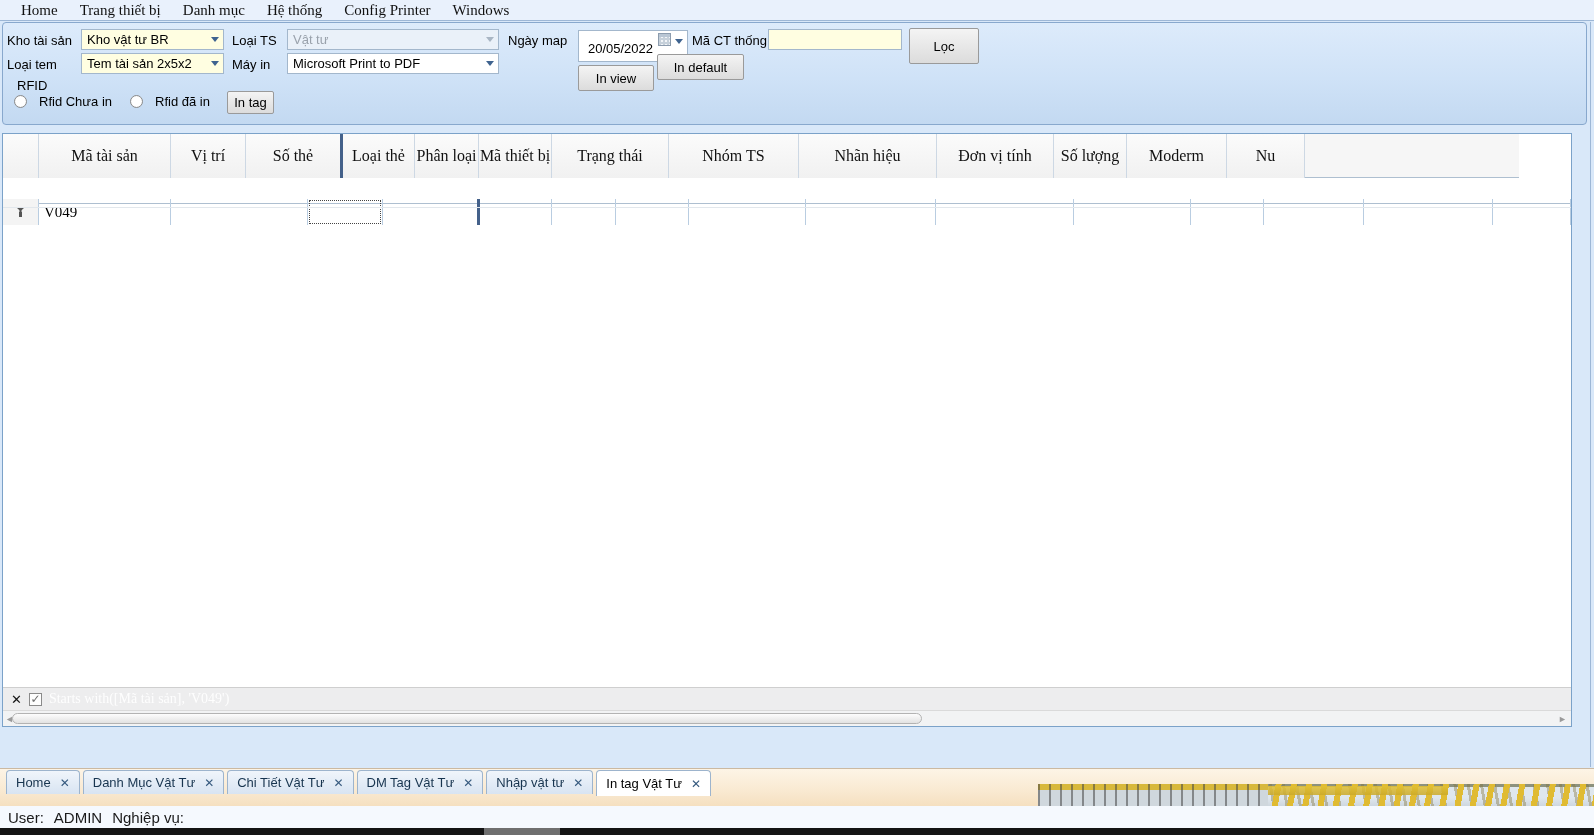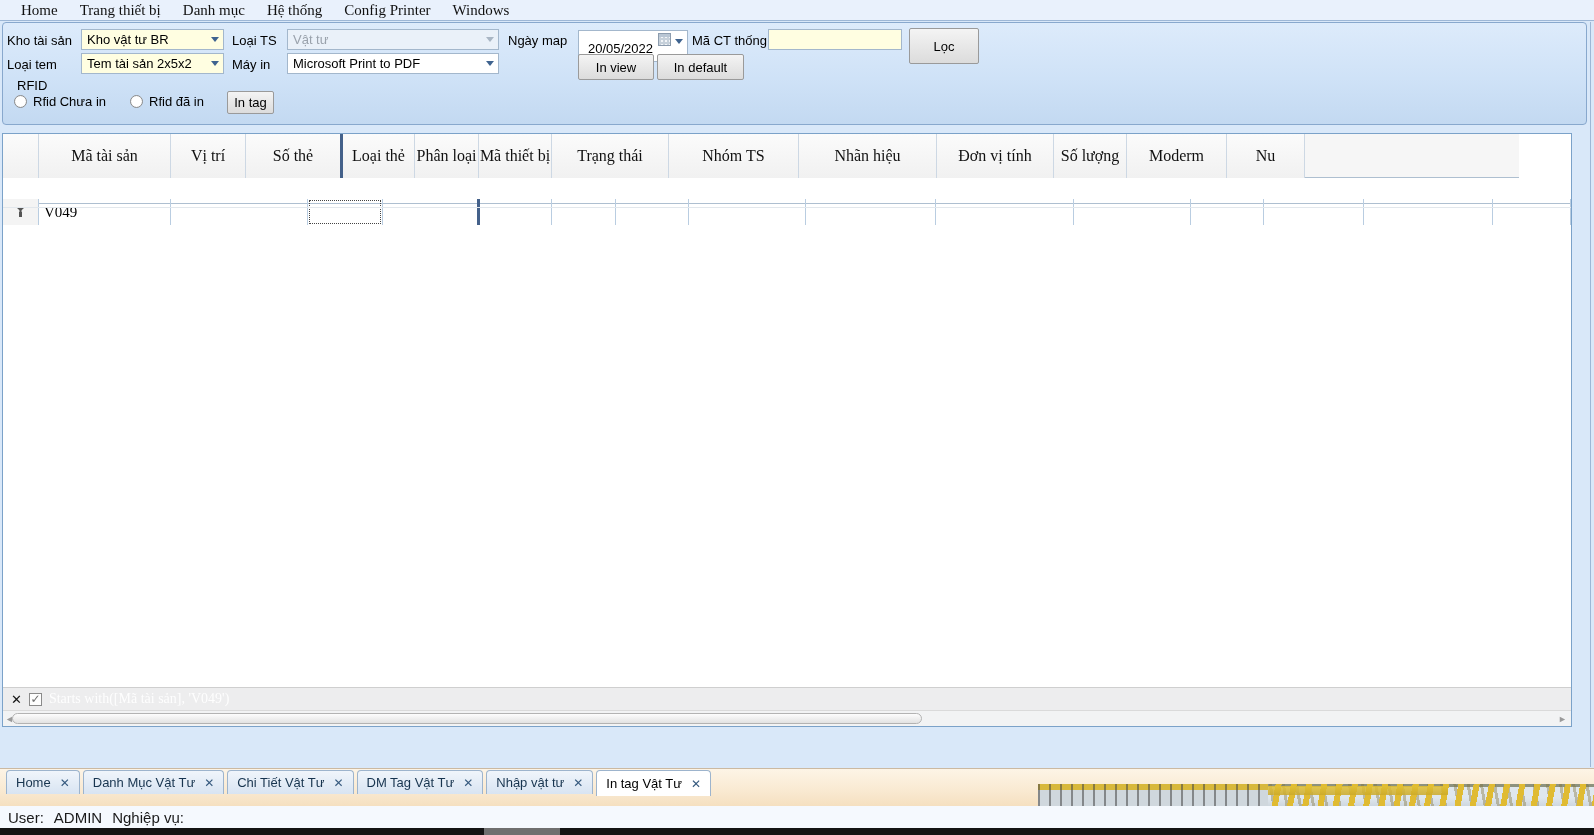--- a/index.html
+++ b/index.html
@@ -55,21 +55,21 @@
     border-top:5px solid #3f638f; }
   .textbox {
     position:absolute; height:21px; background:#fffee1; border:1px solid #a3b7cc;
     padding:0 4px; font-size:13px;
   }
   .btn {
     position:absolute; background:linear-gradient(180deg,#f4f4f4,#e9e9e9 45%,#dcdcdc);
     border:1px solid #9a9a9a; border-radius:2px; font-size:13px; color:#000;
     display:flex; align-items:center; justify-content:center; cursor:default;
   }
-  .radio { position:absolute; display:flex; align-items:center; gap:6px; font-size:13px; }
+  .radio { position:absolute; display:flex; align-items:center; gap:12px; font-size:13px; }
   .radio .dot { width:13px; height:13px; border-radius:50%; border:1px solid #8b8b8b;
     background:radial-gradient(#ffffff 55%, #e9e9e9); }
 
   
   .grid {
     position:absolute; left:2px; top:133px; width:1570px; height:594px;
     background:#fff; border:1px solid #7ba2c9;
   }
   .gheader { position:absolute; left:0; top:0; height:44px; width:1516px;
     display:flex; background:#f6f6f6; border-bottom:1px solid #aebfd0; }
@@ -204,21 +204,21 @@
     <span>Tem tài sản 2x5x2</span>
     <span class="arrow"></span>
   </div>
 
   <span class="plabel" style="left:229px;top:34px;">Máy in</span>
   <div class="combo white" style="left:284px;top:30px;width:212px;">
     <span>Microsoft Print to PDF</span>
     <span class="arrow"></span>
   </div>
 
-  <button class="btn" style="left:575px;top:31px;width:76px;height:26px;">In view</button>
+  <button class="btn" style="left:575px;top:42px;width:76px;height:26px;">In view</button>
   <button class="btn" style="left:654px;top:31px;width:87px;height:26px;">In default</button>
 
   <span class="plabel" style="left:14px;top:55px;">RFID</span>
   <div class="radio" style="left:11px;top:71px;">
     <span class="dot"></span>
     <span>Rfid Chưa in</span>
   </div>
   <div class="radio" style="left:127px;top:71px;">
     <span class="dot"></span>
     <span>Rfid đã in</span>

